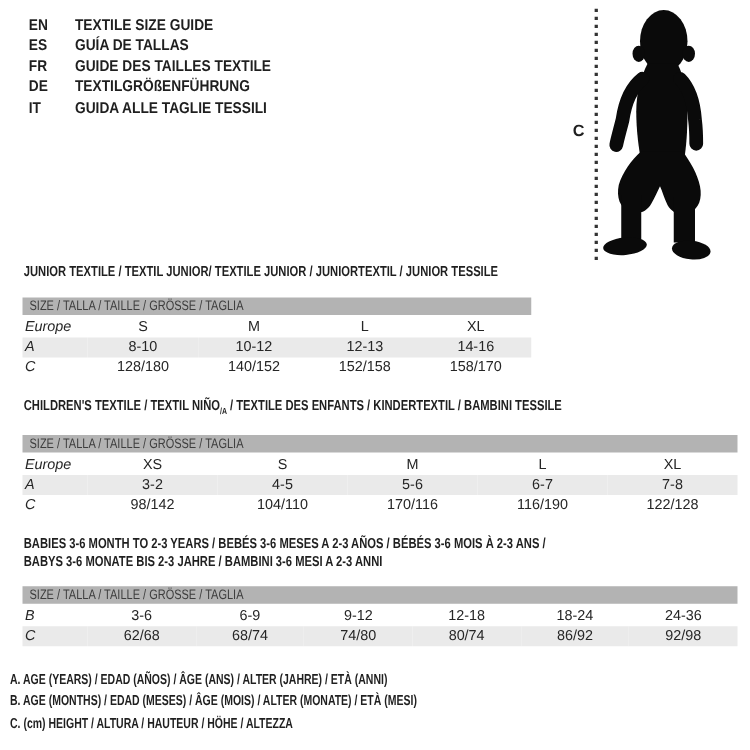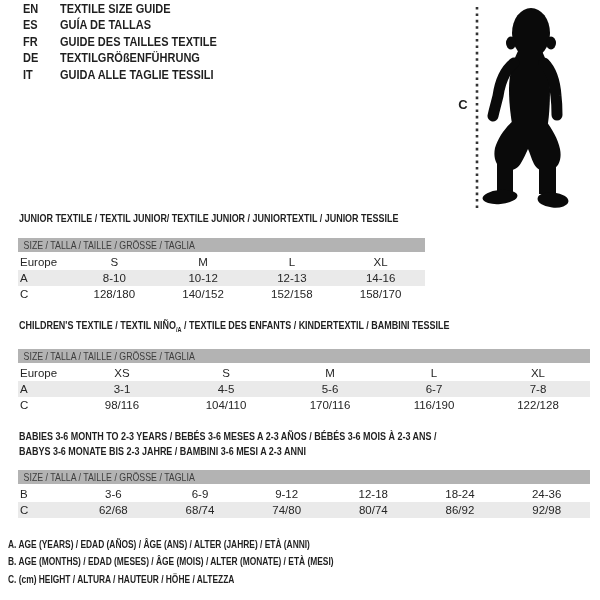--- a/index.html
+++ b/index.html
@@ -1,21 +1,21 @@
 <!DOCTYPE html>
 <html><head>
 <meta charset="utf-8">
 <style>
   html,body{margin:0;padding:0;}
   body{
     width:600px;height:600px;position:relative;background:#ffffff;
     font-family:"Liberation Sans", sans-serif;color:#1f1f1f;overflow:hidden;
   }
   
-  .lang-list{position:absolute;left:23px;top:1px;}
+  .lang-list{position:absolute;left:23px;top:12px;}
   .lang-row{display:flex;font-weight:700;font-size:12.5px;line-height:16.4px;
     transform:scaleX(.88);transform-origin:0 0;white-space:nowrap;}
   .lang-code{width:42px;flex:none;}
   
   .figure{position:absolute;left:444px;top:0;width:156px;height:216px;}
   .figure svg{position:absolute;left:6px;top:4px;}
   .fig-label{position:absolute;left:9px;top:97px;width:20px;text-align:center;
     font-weight:700;font-size:13px;}
   
   .tables{position:absolute;left:18px;top:211px;width:572px;}
@@ -27,21 +27,21 @@
     margin:0 0 12px 1px;white-space:nowrap;}
   .table-title .title-line{white-space:nowrap;}
   .table-title sub{font-size:.62em;}
   .header-bar{background:#b3b3b3;height:14px;display:flex;align-items:center;
     margin-bottom:2px;overflow:hidden;}
   .bar-text{font-size:11px;color:#3d3d3d;padding-left:7px;white-space:nowrap;
     transform:scaleX(.8);transform-origin:0 50%;}
   table.size-grid{width:100%;border-collapse:collapse;table-layout:fixed;}
   col.label-col{width:52px;}
   .size-grid td{font-size:11.5px;height:16px;text-align:center;padding:0;color:#262626;}
-  .size-grid td.row-label{text-align:left;padding-left:2px;}
+  .size-grid td.row-label{text-align:left;padding-left:2px;font-style:italic;}
   .size-grid tr.shaded{background:#eaeaea;}
   
   .footnotes{position:absolute;left:8px;top:536px;}
   .footnote{font-weight:700;font-size:11.5px;line-height:17.4px;white-space:nowrap;
     transform:scaleX(.73);transform-origin:0 0;}
 </style>
 </head>
 <body>
 
 <div class="lang-list">
@@ -148,29 +148,29 @@
           <tr>
             <td class="row-label">Europe</td>
             <td class="cell">XS</td>
             <td class="cell">S</td>
             <td class="cell">M</td>
             <td class="cell">L</td>
             <td class="cell">XL</td>
           </tr>
           <tr class="shaded">
             <td class="row-label">A</td>
-            <td class="cell">3-1</td>
+            <td class="cell">3-2</td>
             <td class="cell">4-5</td>
             <td class="cell">5-6</td>
             <td class="cell">6-7</td>
             <td class="cell">7-8</td>
           </tr>
           <tr>
             <td class="row-label">C</td>
-            <td class="cell">98/116</td>
+            <td class="cell">98/142</td>
             <td class="cell">104/110</td>
             <td class="cell">170/116</td>
             <td class="cell">116/190</td>
             <td class="cell">122/128</td>
           </tr>
         </tbody>
       </table>
     </section>
     <section class="size-table t2">
       <div class="table-title">

